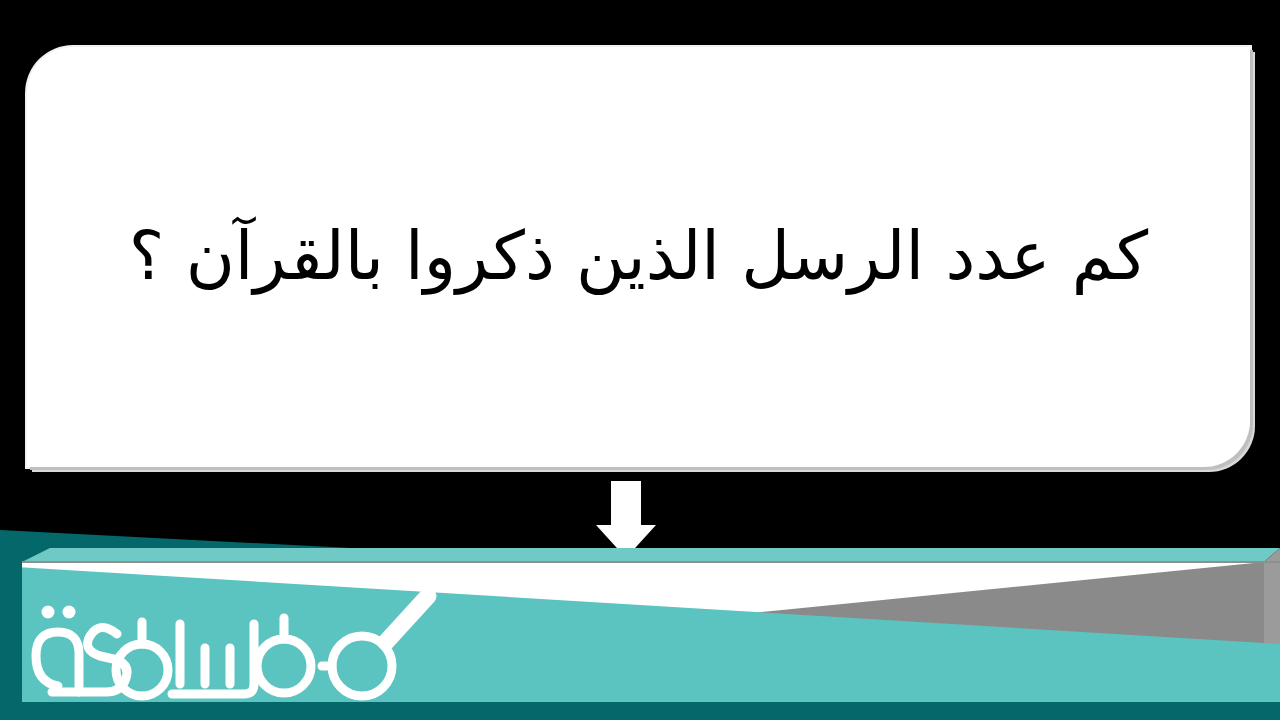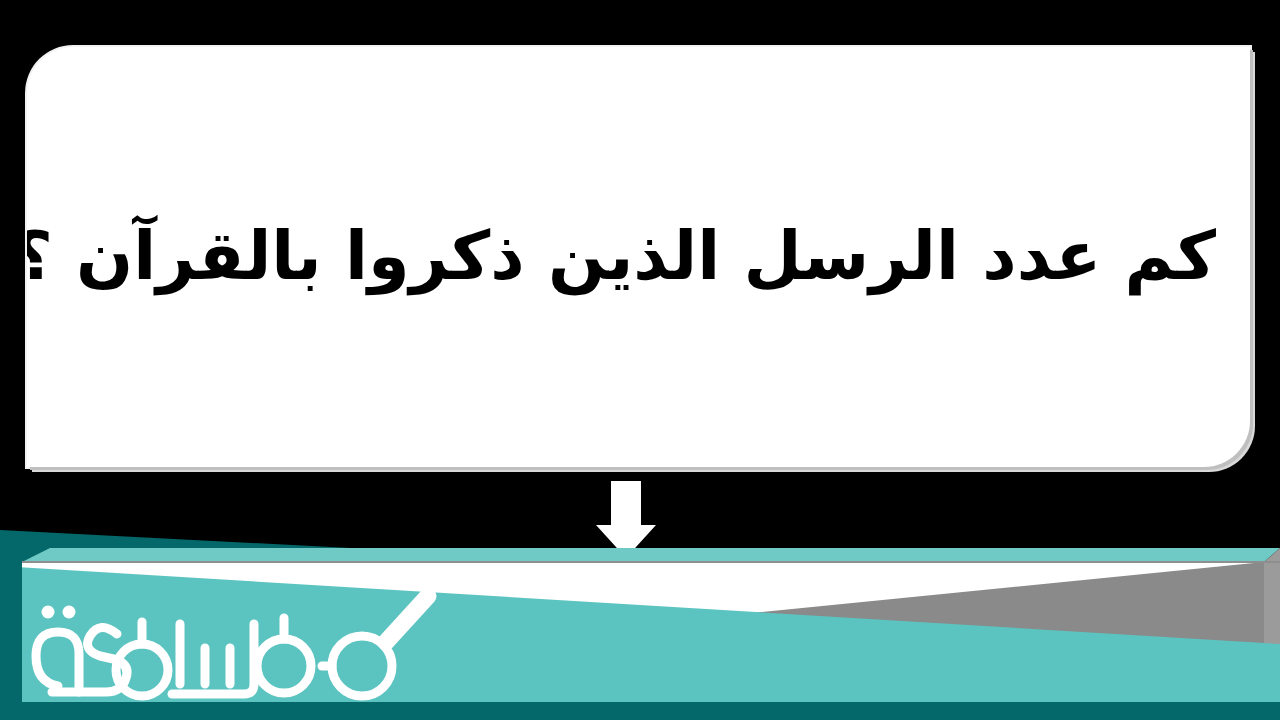--- a/index.html
+++ b/index.html
@@ -43,21 +43,21 @@
     width: 100%;
     padding: 0 34px;
     box-sizing: border-box;
     text-align: center;
   }
   .question-text {
     direction: rtl;
     unicode-bidi: isolate;
     color: #000000;
     font-family: "DejaVu Sans", "Liberation Sans", sans-serif;
-    font-weight: 700;
+    font-weight: 400;
     font-size: 82px;
     line-height: 1.18;
     letter-spacing: 0;
     white-space: nowrap;
     margin: 0;
   }
 
   
   .down-arrow {
     position: absolute;

